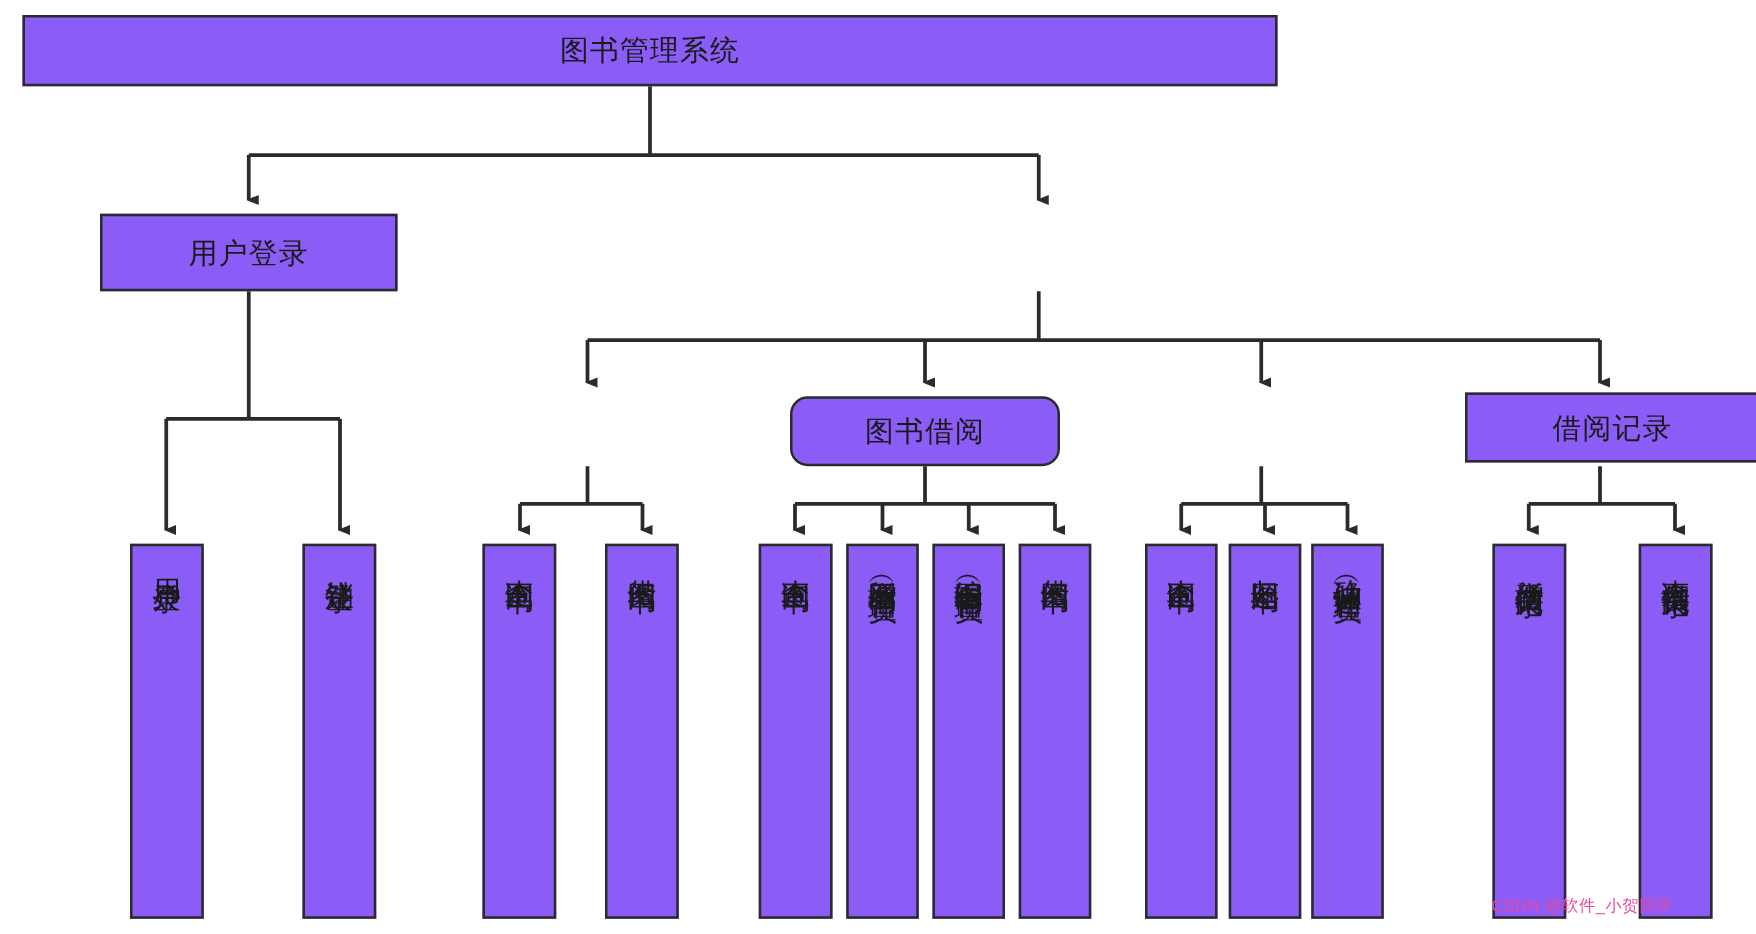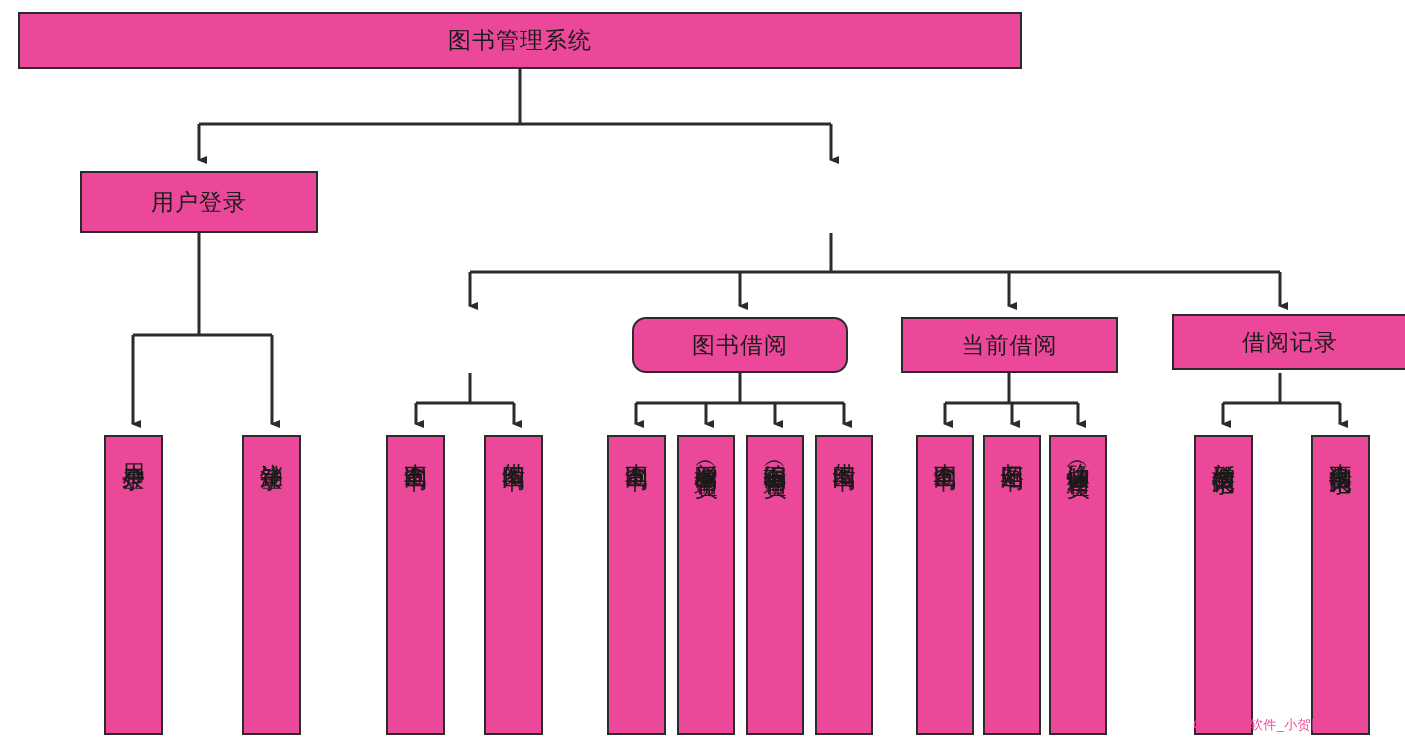--- a/index.html
+++ b/index.html
@@ -21,21 +21,21 @@
     position: absolute;
     left: 0;
     top: 0;
     width: 1405px;
     height: 747px;
     pointer-events: none;
   }
   .node {
     position: absolute;
     box-sizing: border-box;
-    background: #ec4899;
+    background: #8b5cf6;
     border: 2px solid #2b2b2b;
     display: flex;
     align-items: center;
     justify-content: center;
     color: #1a1a1a;
   }
   .node.horiz {
     font-size: 23px;
     letter-spacing: 1px;
   }
@@ -119,23 +119,20 @@
     <span>图书管理系统</span>
   </div>
 
   <div class="node horiz" style="left: 80px; top: 171px; width: 238px; height: 62px;">
     <span>用户登录</span>
   </div>
 
   <div class="node horiz" style="left: 632px; top: 317px; width: 216px; height: 56px; border-radius: 14px;">
     <span>图书借阅</span>
   </div>
-  <div class="node horiz" style="left: 901px; top: 317px; width: 217px; height: 56px;">
-    <span>当前借阅</span>
-  </div>
   <div class="node horiz" style="left: 1172px; top: 314px; width: 236px; height: 56px; justify-content: center;">
     <span>借阅记录</span>
   </div>
 
   <div class="node vert" style="left: 104px; top: 435px; width: 59px; height: 300px;">
     <span class="vlabel">用户登录</span>
   </div>
   <div class="node vert" style="left: 242px; top: 435px; width: 59px; height: 300px;">
     <span class="vlabel">注销登录</span>
   </div>

